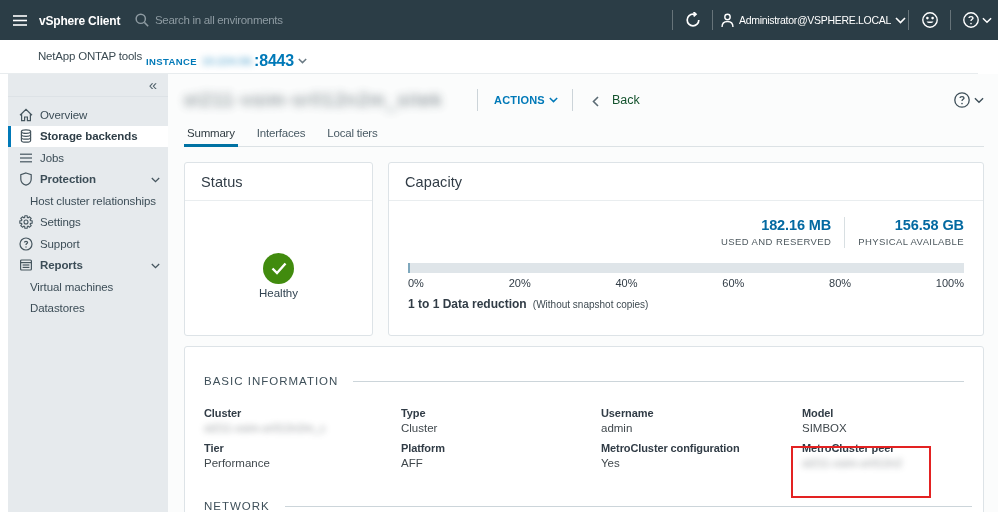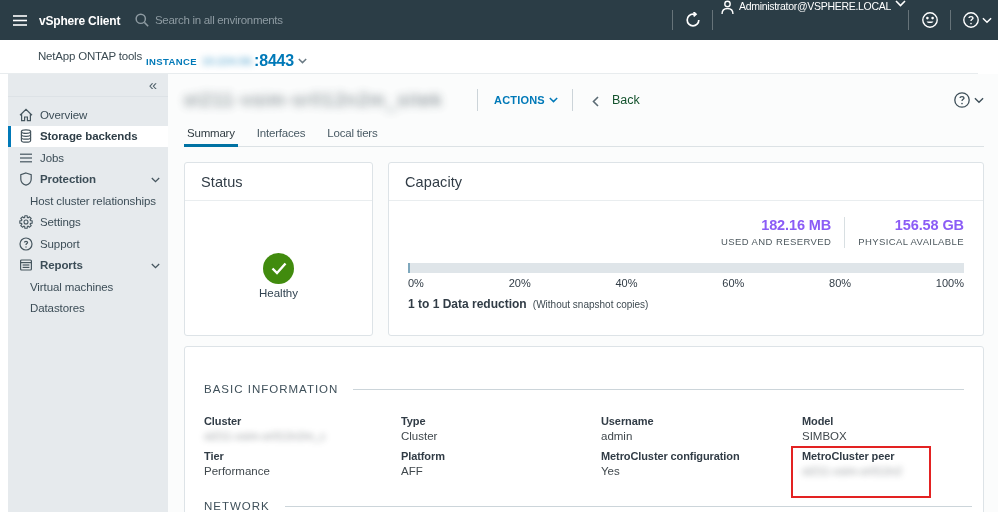--- a/index.html
+++ b/index.html
@@ -8,21 +8,21 @@
   svg { display:block; }
 
   
   .topbar { position:absolute; left:0; top:0; width:998px; height:40px; background:#2b3d46; }
   .topbar .hamburger { position:absolute; left:13px; top:15px; color:#ffffff; cursor:pointer; }
   .topbar .brand { position:absolute; left:39px; top:14px; color:#ffffff; font-size:12px; font-weight:bold; letter-spacing:-0.2px; white-space:nowrap; }
   .topbar .search { position:absolute; left:135px; top:13px; display:flex; align-items:center; color:#8e9ba2; }
   .topbar .search .ph { margin-left:6px; font-size:11.5px; letter-spacing:-0.3px; color:#8e9ba2; white-space:nowrap; }
   .tb-divider { position:absolute; top:10px; width:1px; height:20px; background:rgba(255,255,255,.28); }
   .topbar .refresh { position:absolute; left:685px; top:12px; color:#ffffff; cursor:pointer; }
-  .topbar .usermenu { position:absolute; left:721px; top:0; height:40px; display:flex; align-items:flex-start; color:#ffffff; cursor:pointer; }
+  .topbar .usermenu { position:absolute; left:721px; top:0; height:40px; display:flex; align-items:center; color:#ffffff; cursor:pointer; }
   .topbar .usermenu .uname { margin-left:5px; font-size:10.5px; letter-spacing:-0.3px; white-space:nowrap; }
   .topbar .usermenu svg.chev { margin-left:4px; }
   .topbar .smiley { position:absolute; left:922px; top:12px; color:#ffffff; cursor:pointer; }
   .topbar .helpmenu { position:absolute; left:963px; top:12px; display:flex; align-items:center; color:#ffffff; cursor:pointer; }
   .topbar .helpmenu svg.chev { margin-left:3px; }
 
   
   .pluginbar { position:absolute; left:0; top:40px; width:978px; height:34px; background:#ffffff; border-bottom:1px solid #e8ecee; }
   .pluginbar .ptitle { position:absolute; left:38px; top:10px; font-size:11.5px; letter-spacing:-0.2px; color:#3b4a52; white-space:nowrap; }
   .pluginbar .instance { position:absolute; left:146px; top:12px; display:flex; align-items:center; color:#0079b8; cursor:pointer; }
@@ -67,34 +67,34 @@
   .card-h { height:38px; border-bottom:1px solid #e9edef; display:flex; align-items:center; padding-left:16px; font-size:14.5px; letter-spacing:.1px; color:#313c46; }
   .status-card { width:189px; margin-right:15px; display:flex; flex-direction:column; }
   .status-body { flex:1; display:flex; flex-direction:column; align-items:center; padding-top:52px; }
   .status-icon { width:31px; height:31px; border-radius:50%; background:#418b0e; display:flex; align-items:center; justify-content:center; }
   .status-label { margin-top:3px; font-size:11.5px; color:#314351; }
 
   .capacity-card { flex:1; }
   .cap-body { padding:0 19px; }
   .cap-values { margin-top:16px; display:flex; justify-content:flex-end; }
   .cap-group { text-align:right; }
-  .cap-val { font-size:14.5px; font-weight:bold; letter-spacing:-0.1px; color:#8b5cf6; }
+  .cap-val { font-size:14.5px; font-weight:bold; letter-spacing:-0.1px; color:#0369a1; }
   .cap-lab { margin-top:3px; font-size:9.5px; color:#4d585e; letter-spacing:.4px; }
   .cap-vdiv { width:1px; background:#d8dfe2; margin:0 13px; height:31px; }
   .cap-bar { margin-top:15px; height:10px; background:#dfe5e9; position:relative; }
   .cap-bar .used { position:absolute; left:0; top:0; bottom:0; background:#7fa8bd; }
   .cap-scale { margin-top:4px; display:flex; justify-content:space-between; font-size:11px; color:#313c46; }
   .cap-reduction { margin-top:8px; font-size:12px; font-weight:bold; color:#313c46; }
   .cap-reduction .note { font-size:10px; font-weight:normal; color:#3e4a51; }
 
   .basic-card { position:absolute; left:16px; top:272px; right:14px; height:260px; padding:0 19px; }
   .section-h { display:flex; align-items:center; }
   .section-h .st { font-size:11.5px; color:#3f505a; letter-spacing:1px; white-space:nowrap; }
   .section-h .sline { flex:1; height:1px; background:#ccd5da; margin-left:15px; }
-  .sec-basic { margin-top:36px; }
+  .sec-basic { margin-top:28px; }
   .sec-network { position:absolute; left:19px; right:11px; top:153px; }
   .info-grid { margin-top:20px; display:grid; grid-template-columns:197px 200px 201px 1fr; row-gap:8px; }
   .cell .flabel { font-size:11px; font-weight:bold; letter-spacing:-0.1px; color:#313c46; }
   .cell .fvalue { margin-top:3px; font-size:11.5px; color:#40484d; }
   .cell .fvalue.redacted { filter:blur(3px); opacity:.55; }
   .redbox { position:absolute; left:606px; top:99px; width:140px; height:52px; border:2px solid #e32222; }
 </style>
 </head>
 <body>
 

